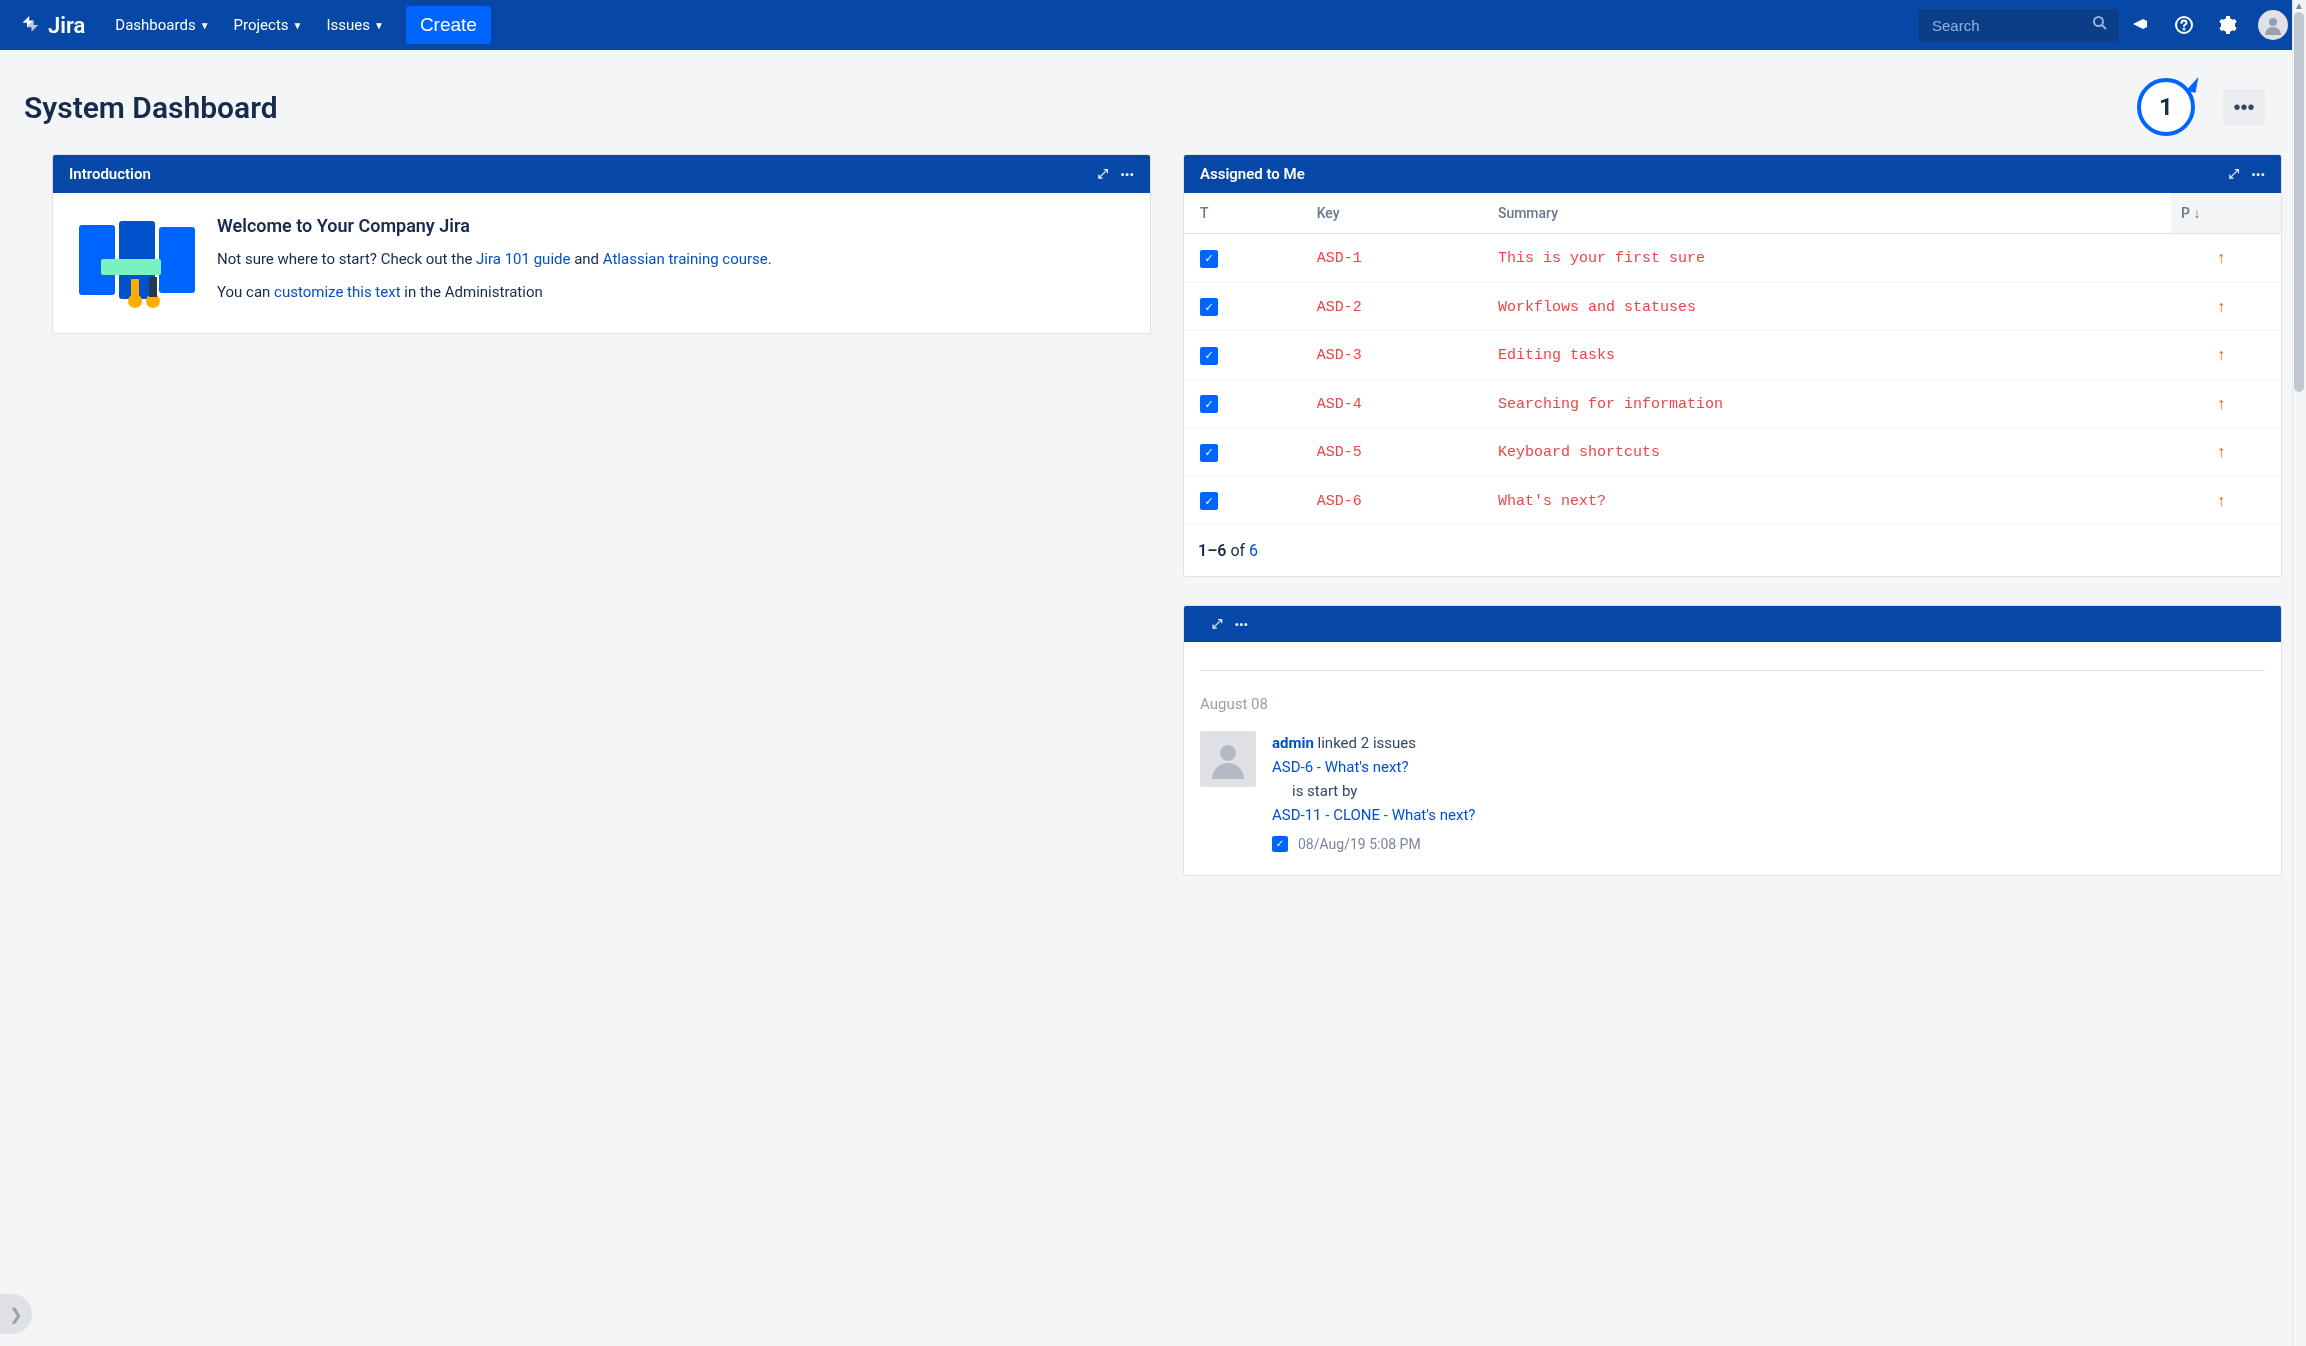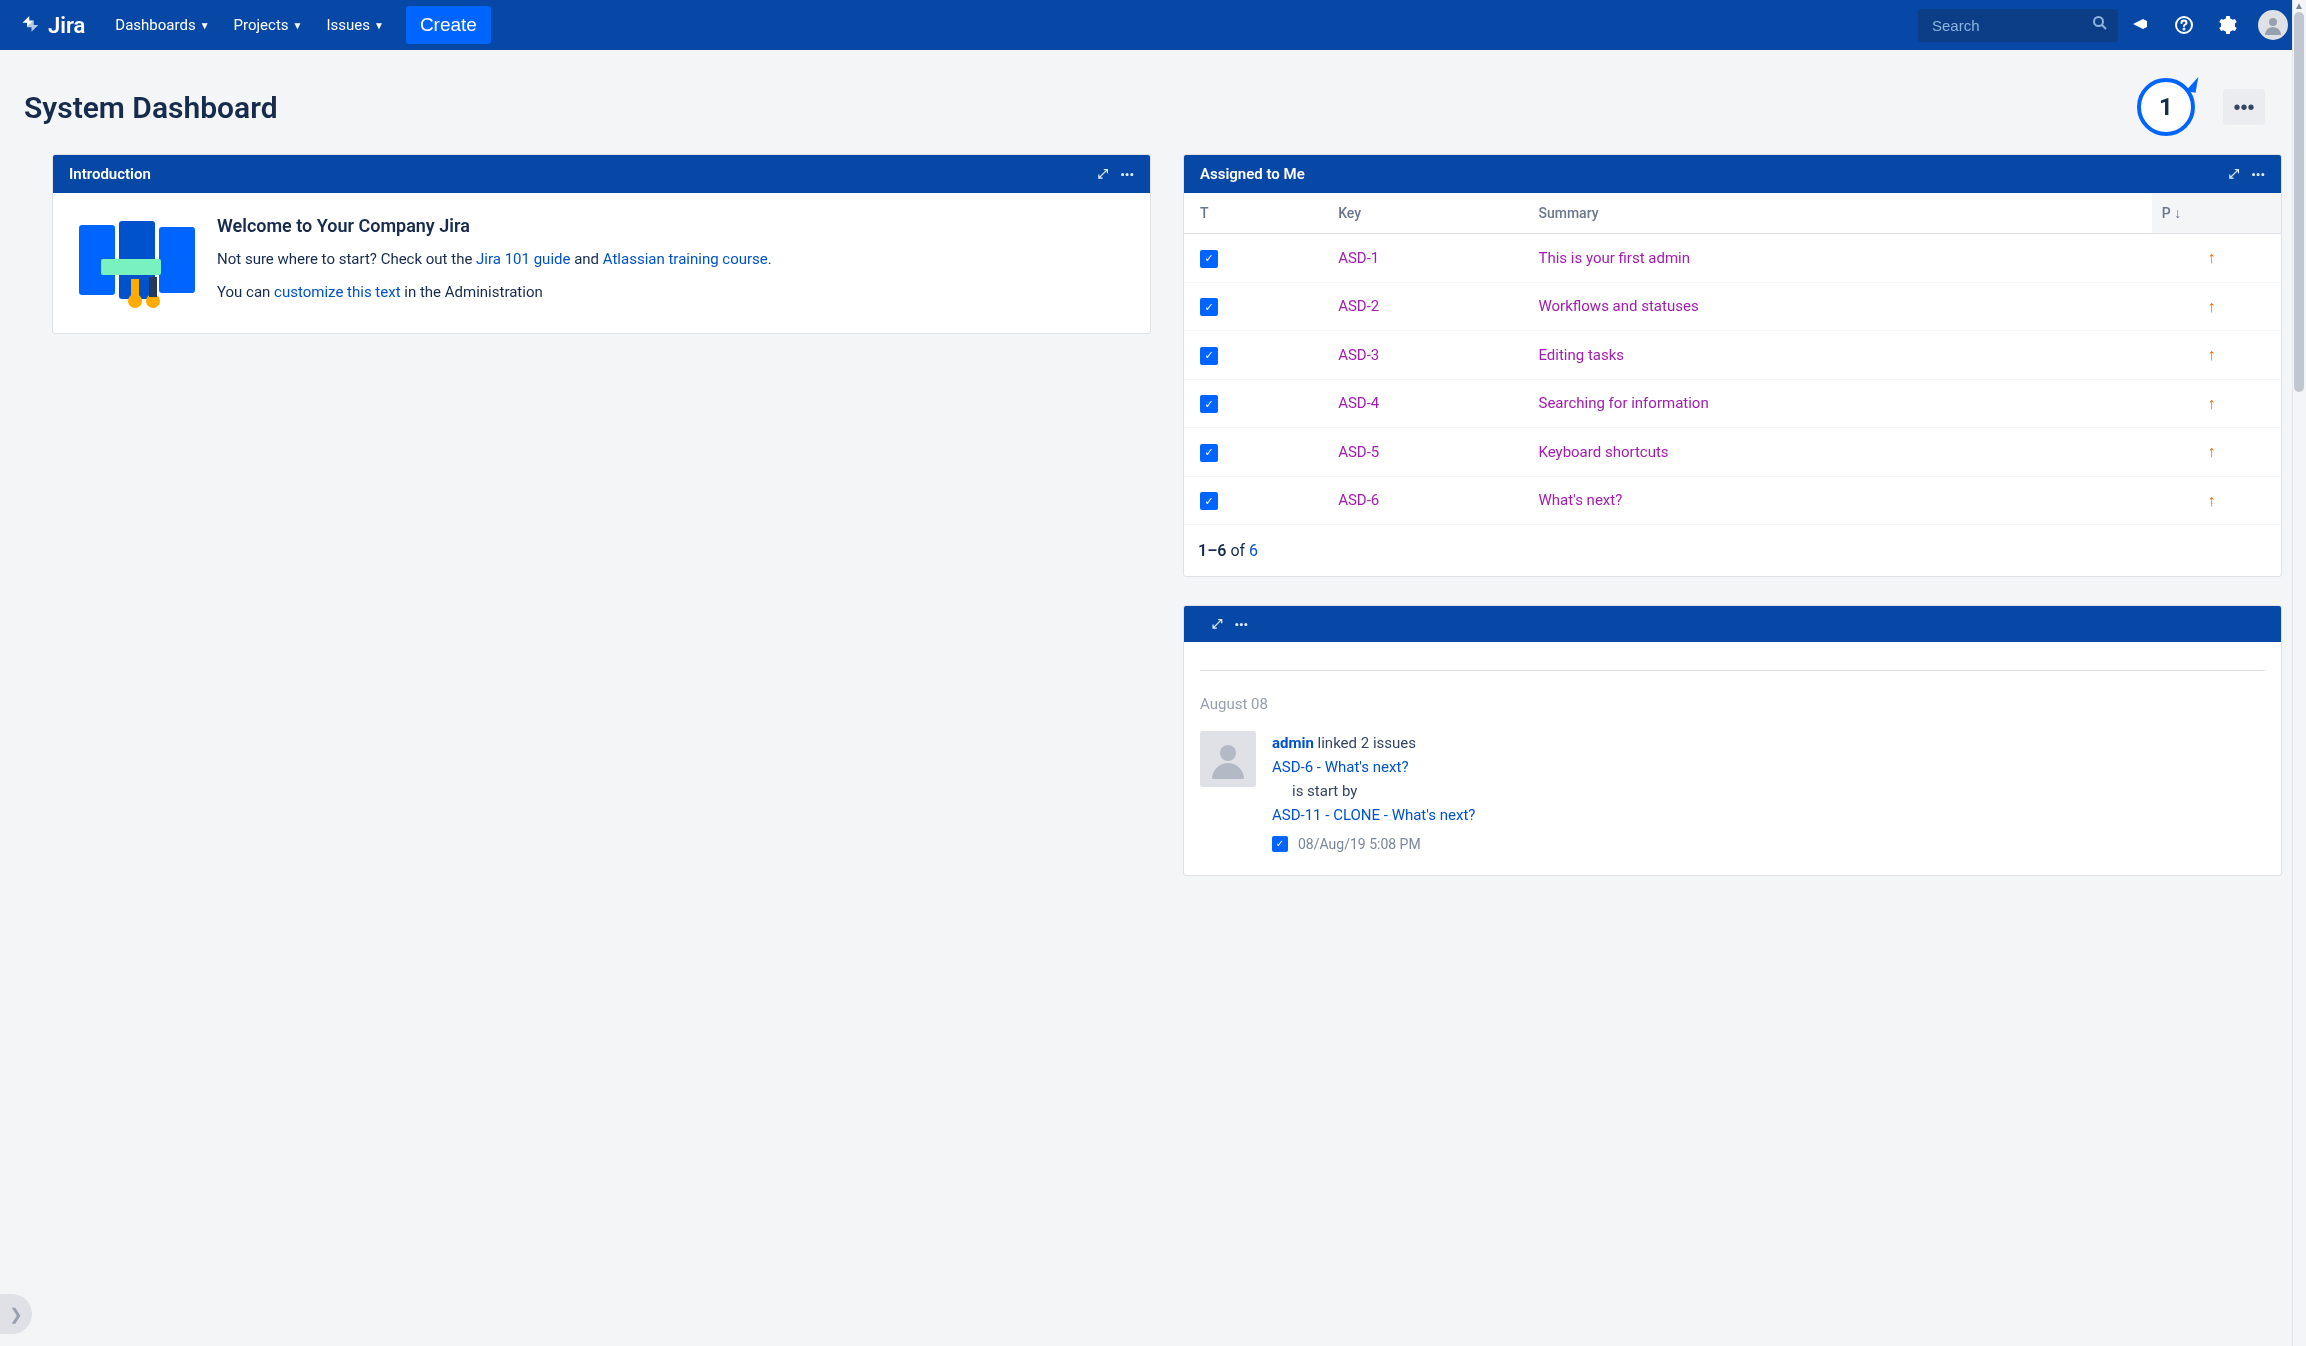--- a/index.html
+++ b/index.html
@@ -46,21 +46,21 @@
 
 
 .issue-table { width: 100%; border-collapse: collapse; }
 .issue-table th { text-align: left; padding: 12px 10px; color: #6b778c; font-weight: 500; font-size: 14px; border-bottom: 1px solid #dfe1e6; }
 .issue-table th:first-child { padding-left: 16px; }
 .issue-table th.sorted { background: #f4f5f7; }
 .issue-table td { padding: 14px 10px; border-bottom: 1px solid #f4f5f7; font-size: 15px; vertical-align: middle; }
 .issue-table td:first-child { padding-left: 16px; }
 .issue-table td:last-child { padding-right: 20px; text-align: center; }
 .icon-task { width: 18px; height: 18px; background: #0065ff; border-radius: 2px; display:inline-flex; align-items:center; justify-content:center; color:#fff; font-size:11px; }
-.key-link, .sum-link { color: #a21caf; text-decoration: none; }
+.key-link, .sum-link { color: #ef4444; text-decoration: none; font-family: Liberation Mono, monospace; }
 .prio-icon { color: #e06c00; font-weight: bold; font-size: 16px; }
 .pagination { padding: 16px 14px; font-size: 16px; color: #172b4d; }
 .pagination .b { font-weight: 600; }
 .pagination a { color: #0052cc; text-decoration: none; }
 
 
 .activity-body { padding: 14px 16px 20px 16px; }
 .activity-title-row { display: flex; align-items: center; }
 .activity-title { font-size: 22px; color: #253858; font-weight: 500; flex: 1; }
 .view-icons { display: flex; gap: 4px; }
@@ -197,21 +197,21 @@
             <th>T</th>
             <th>Key</th>
             <th>Summary</th>
             <th class="sorted"><span>P</span> <span>↓</span></th>
           </tr>
         </thead>
         <tbody id="issue-rows">
             <tr>
               <td><span class="icon-task">✓</span></td>
               <td><a href="#" class="key-link">ASD-1</a></td>
-              <td><a href="#" class="sum-link">This is your first admin</a></td>
+              <td><a href="#" class="sum-link">This is your first sure</a></td>
               <td><span class="prio-icon">↑</span></td>
             </tr>
             <tr>
               <td><span class="icon-task">✓</span></td>
               <td><a href="#" class="key-link">ASD-2</a></td>
               <td><a href="#" class="sum-link">Workflows and statuses</a></td>
               <td><span class="prio-icon">↑</span></td>
             </tr>
             <tr>
               <td><span class="icon-task">✓</span></td>

